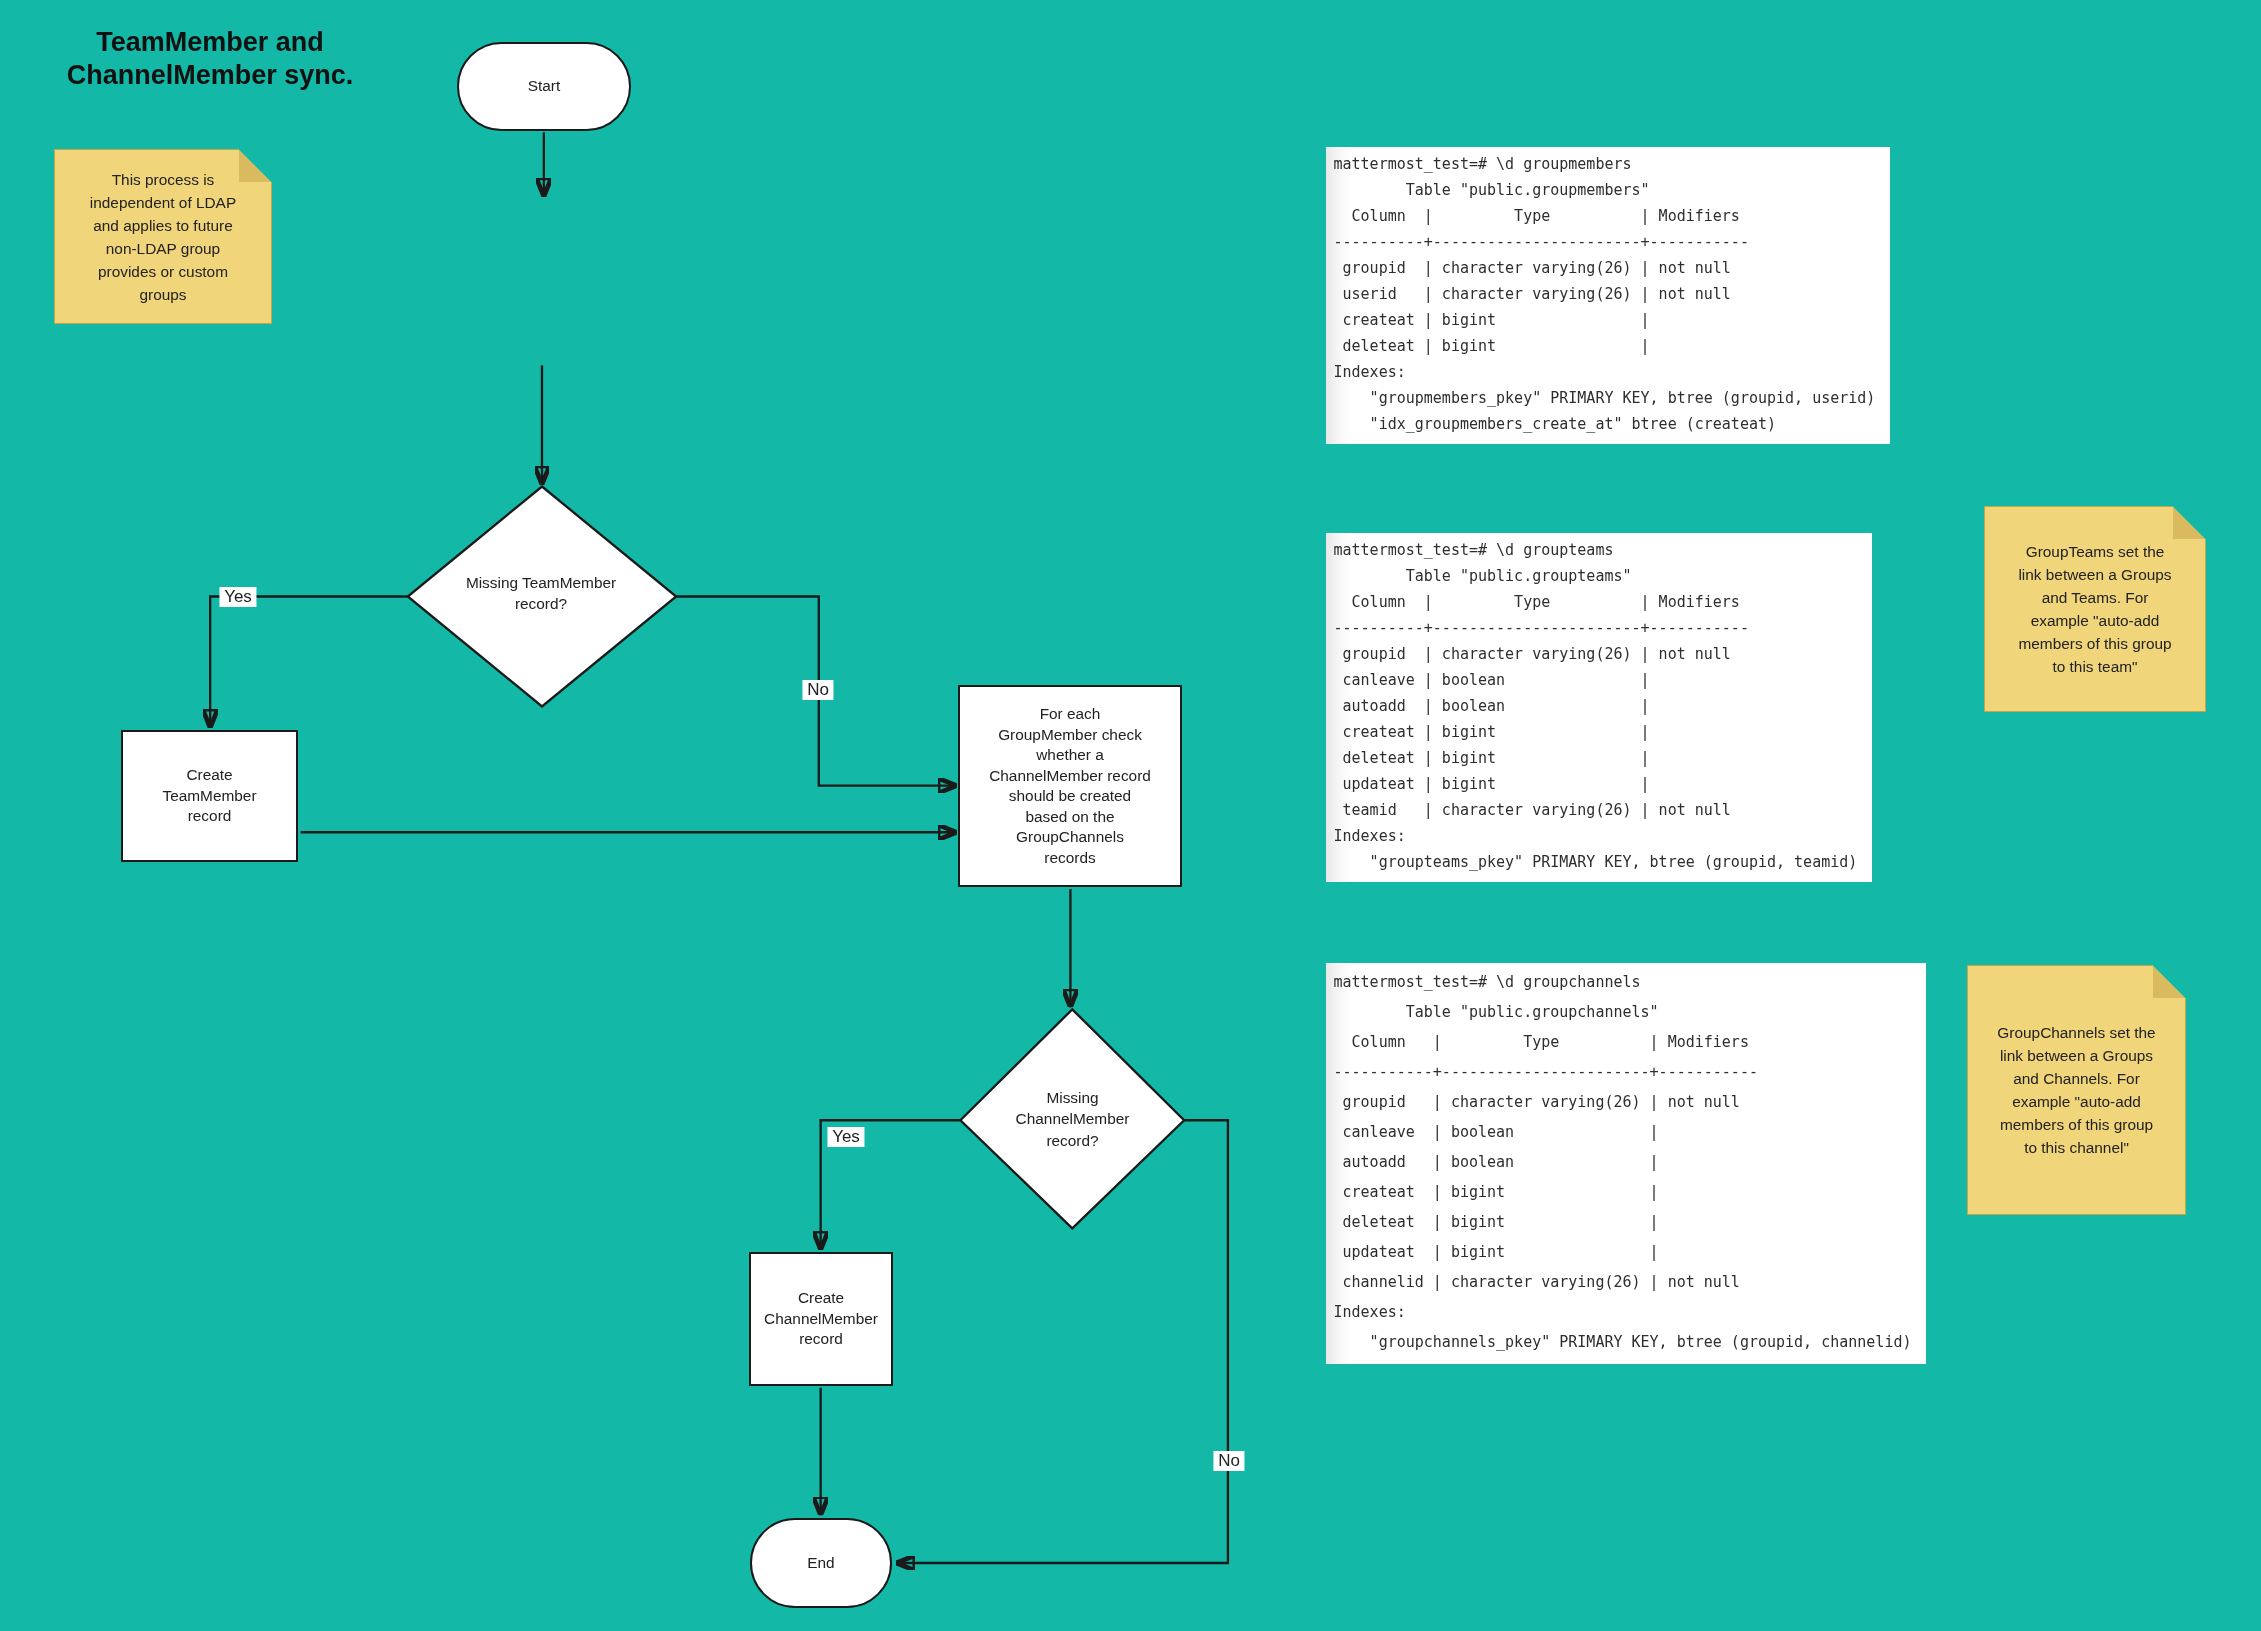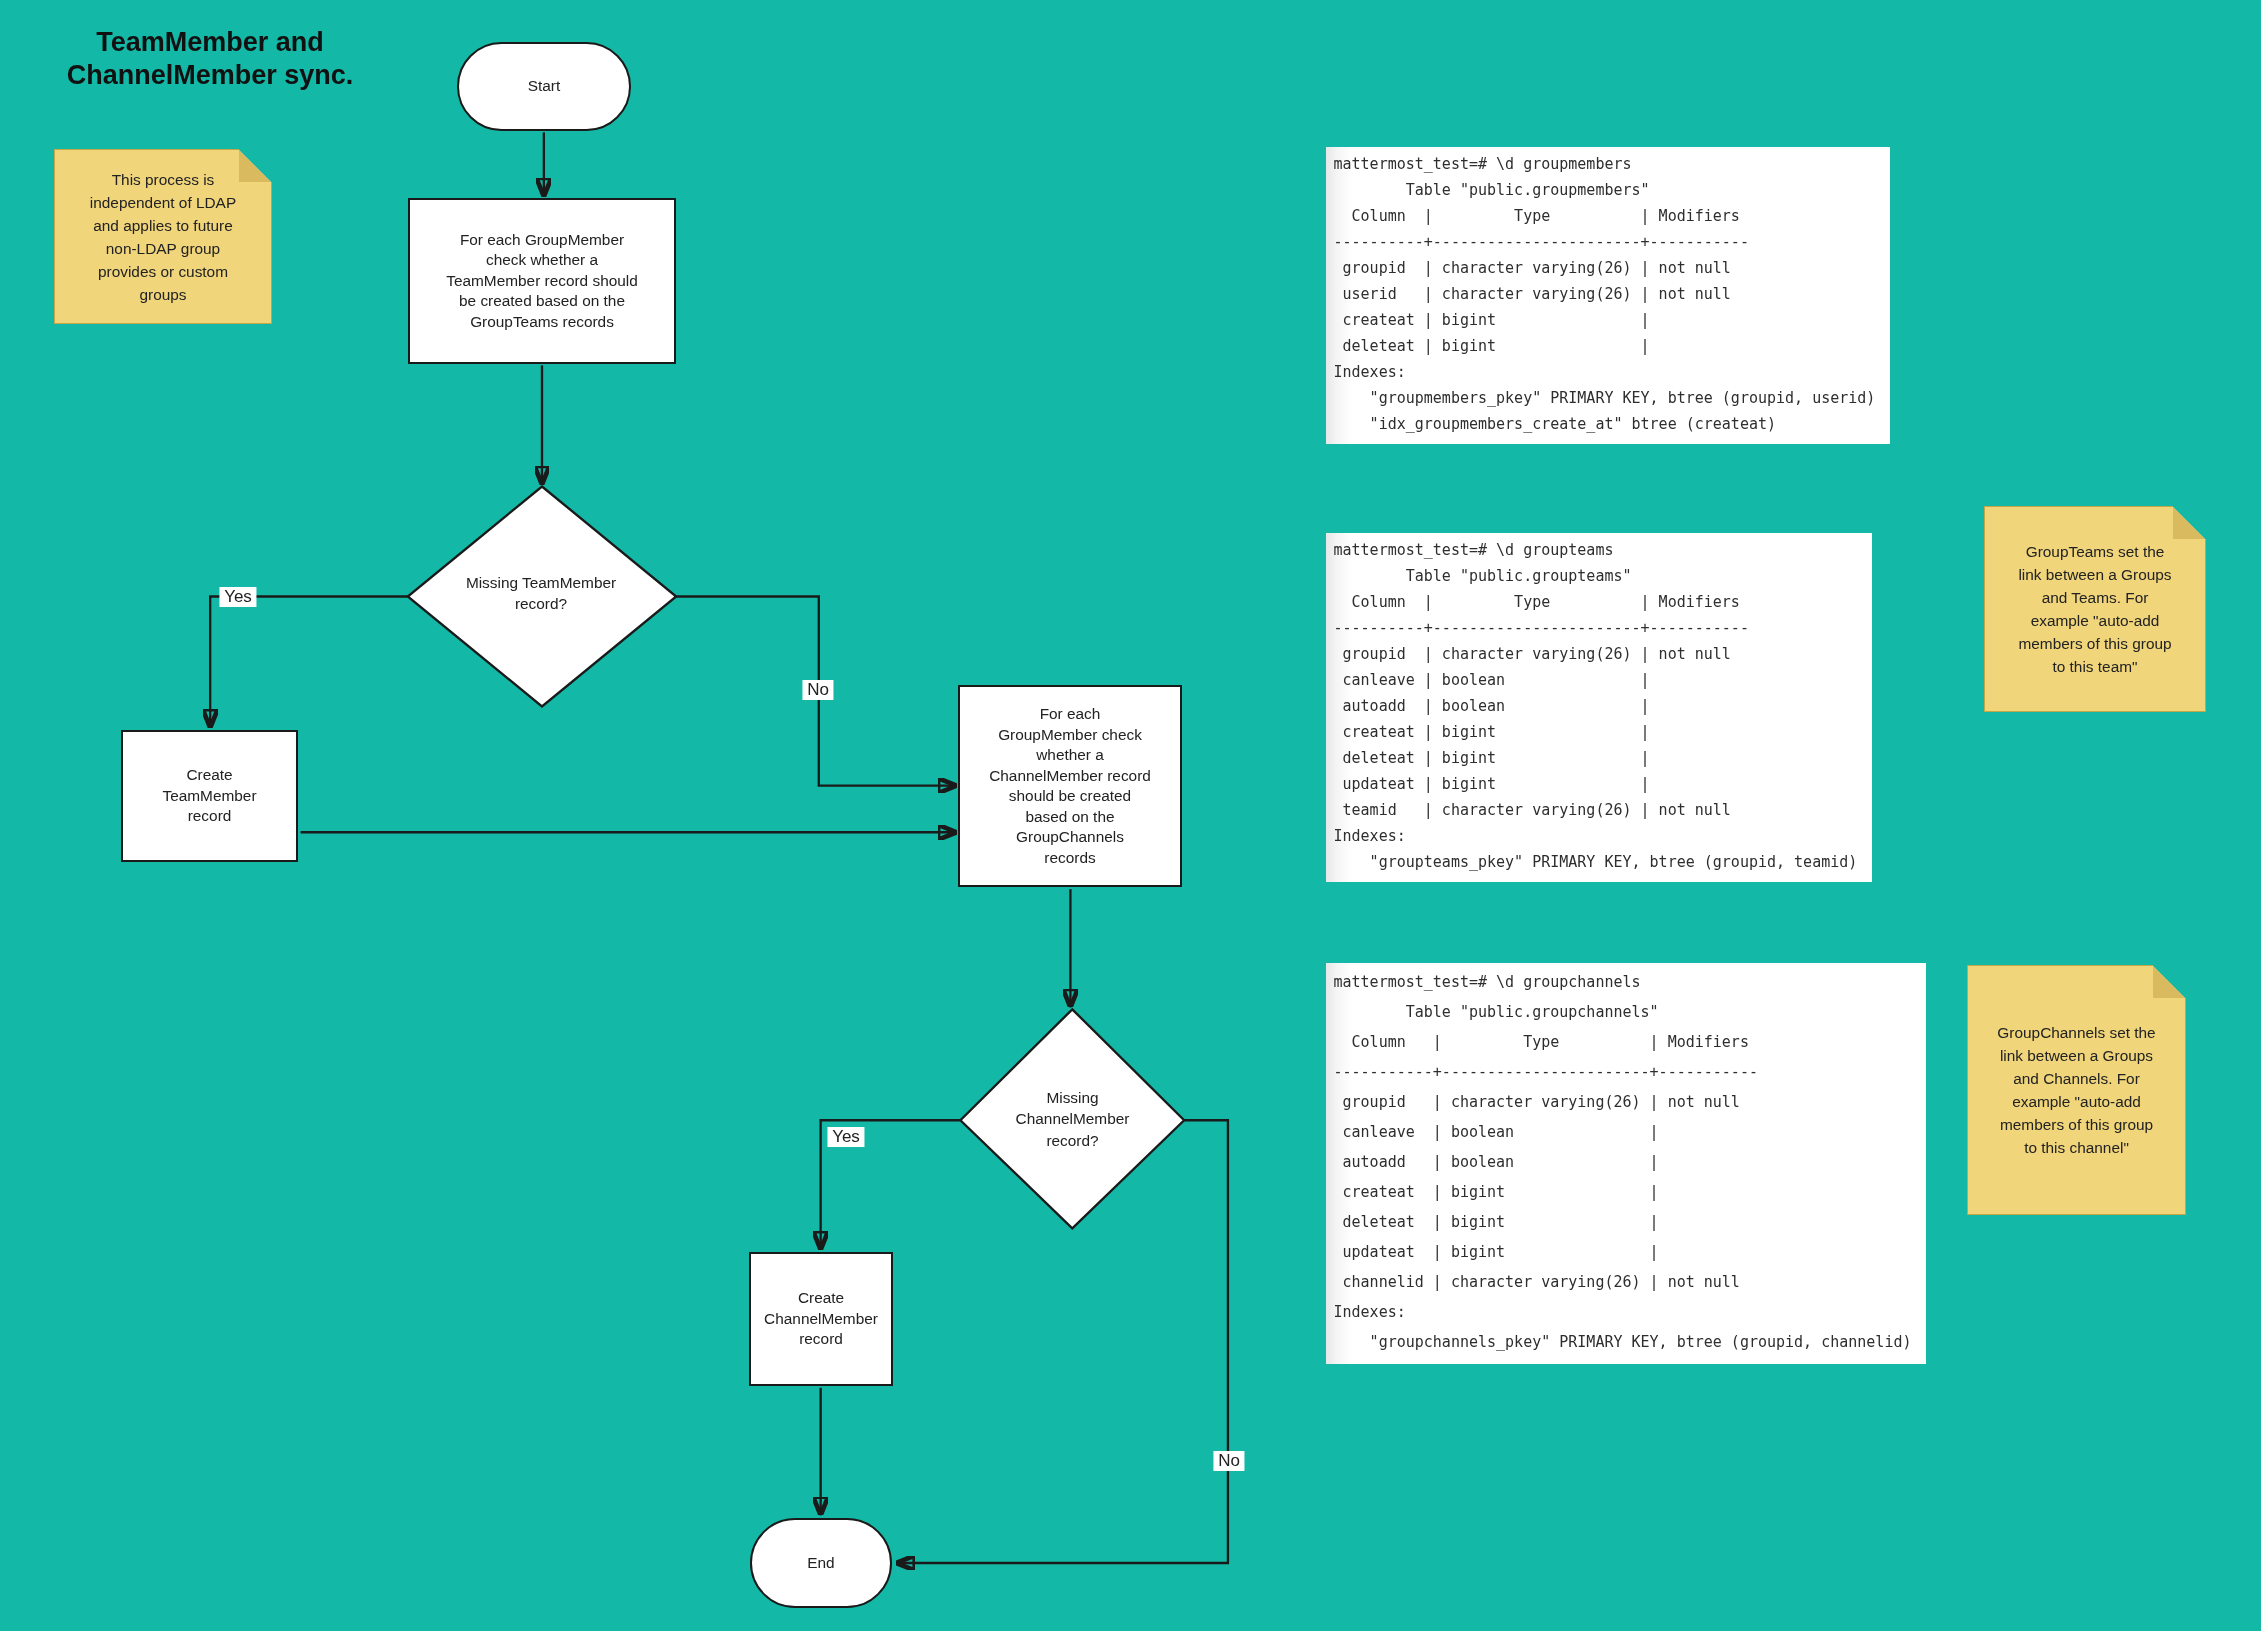--- a/index.html
+++ b/index.html
@@ -82,27 +82,20 @@
 and applies to future
 non-LDAP group
 provides or custom
 groups</div>
   </div>
 
   <div class="abs node terminal-node" style="left:457px;top:42px;width:174px;height:89px;text-align:center;">
     <span>Start</span>
   </div>
 
-  <div class="abs node" style="left:408px;top:198px;width:268px;height:166px;">
-    <div class="lines">For each GroupMember
-check whether a
-TeamMember record should
-be created based on the
-GroupTeams records</div>
-  </div>
 
   <div class="abs diamond-label lines" style="left:420px;top:572px;width:242px;">Missing TeamMember
 record?</div>
 
   <div class="abs node" style="left:121px;top:730px;width:177px;height:132px;">
     <div class="lines">Create
 TeamMember
 record</div>
   </div>
 

